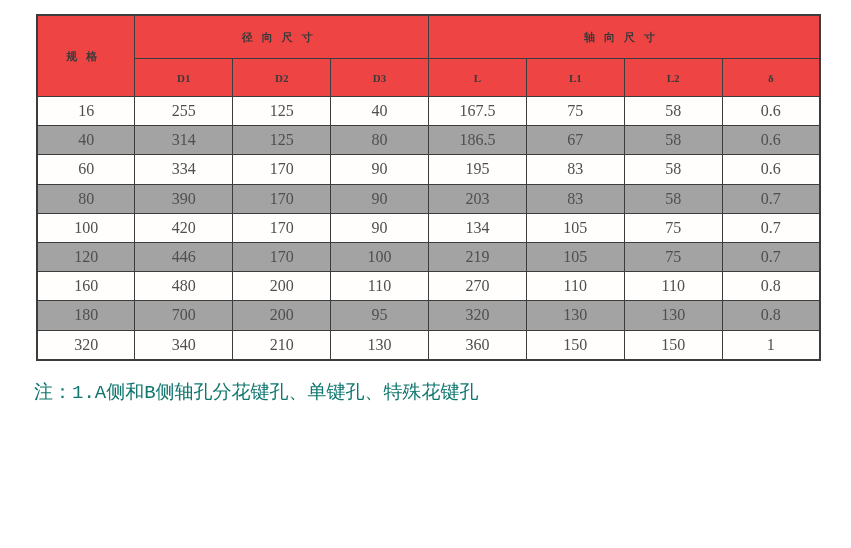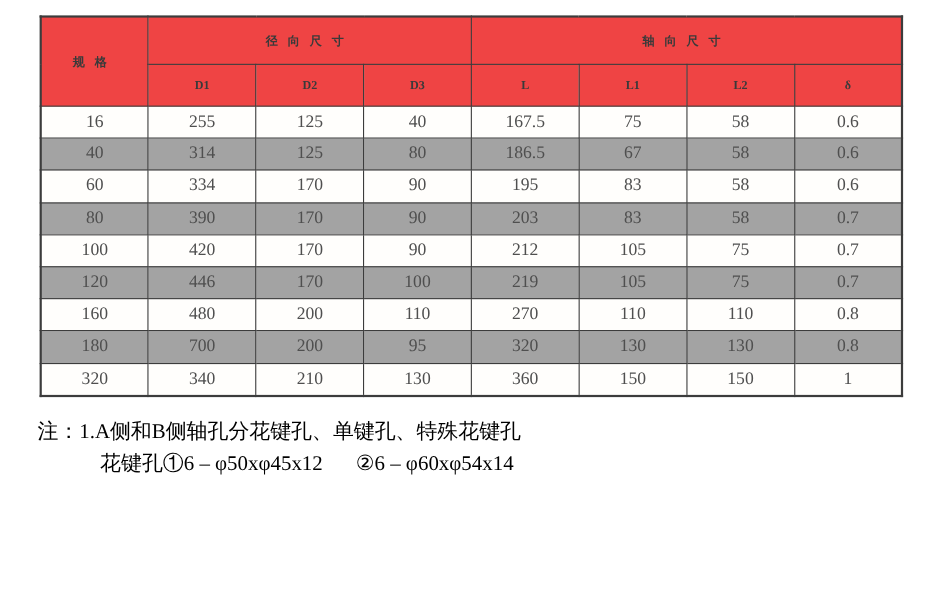--- a/index.html
+++ b/index.html
@@ -52,23 +52,24 @@
     background: #fffefc;
   }
   table.spec tbody tr.shaded td {
     background: #a3a3a3;
   }
   .notes {
     position: absolute;
     left: 34px;
     top: 379px;
     font-size: 19px;
-    color: #000000;
+    color: #0f766e;
     line-height: 28.6px;
     white-space: nowrap;
+    font-family: Liberation Mono, monospace;
   }
   .note-line { height: 28.6px; }
   .indent1 { padding-left: 57px; }
   .indent2 { padding-left: 29px; }
   .gap-b { margin-left: 30px; }
 </style>
 </head>
 <body>
 
 <div class="page">
@@ -139,21 +140,21 @@
           <td>203</td>
           <td>83</td>
           <td>58</td>
           <td>0.7</td>
         </tr>
         <tr>
           <td>100</td>
           <td>420</td>
           <td>170</td>
           <td>90</td>
-          <td>212</td>
+          <td>134</td>
           <td>105</td>
           <td>75</td>
           <td>0.7</td>
         </tr>
         <tr class="shaded">
           <td>120</td>
           <td>446</td>
           <td>170</td>
           <td>100</td>
           <td>219</td>
@@ -189,16 +190,15 @@
           <td>360</td>
           <td>150</td>
           <td>150</td>
           <td>1</td>
         </tr>
       </tbody>
   </table>
 
   <div class="notes">
     <div class="note-line"><span>注：</span><span>1.A侧和B侧轴孔分花键孔、单键孔、特殊花键孔</span></div>
-    <div class="note-line indent1"><span>花键孔①6 – φ50xφ45x12</span><span class="gap-b">②6 – φ60xφ54x14</span></div>
   </div>
 
 </div>
 
 </body></html>

